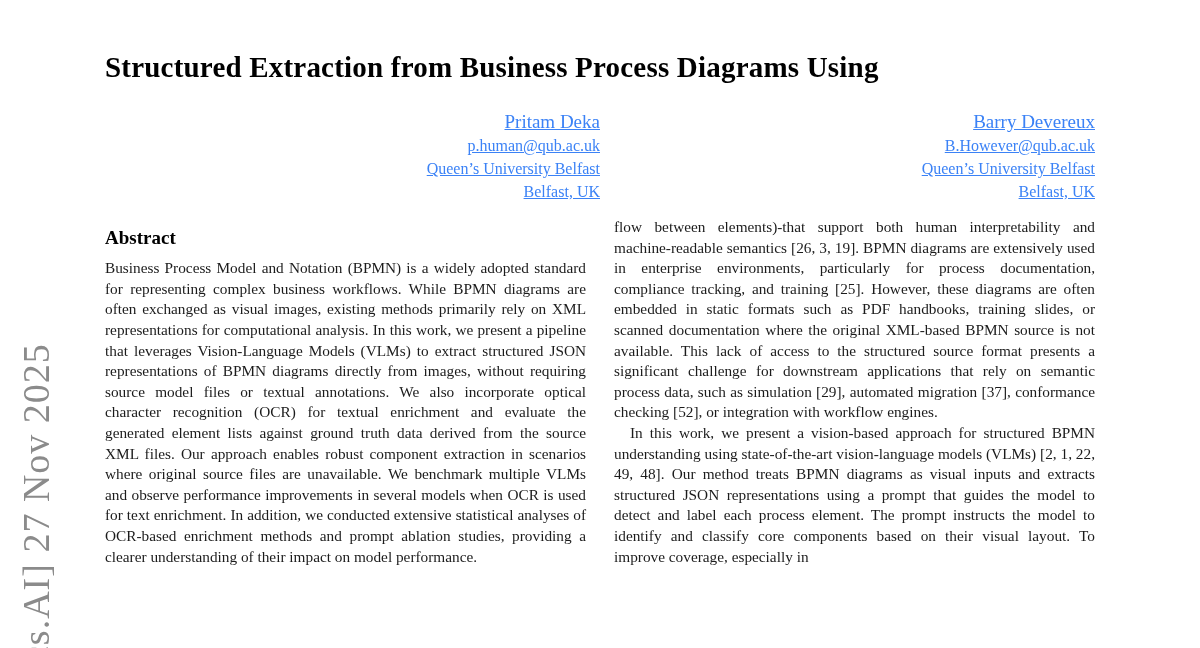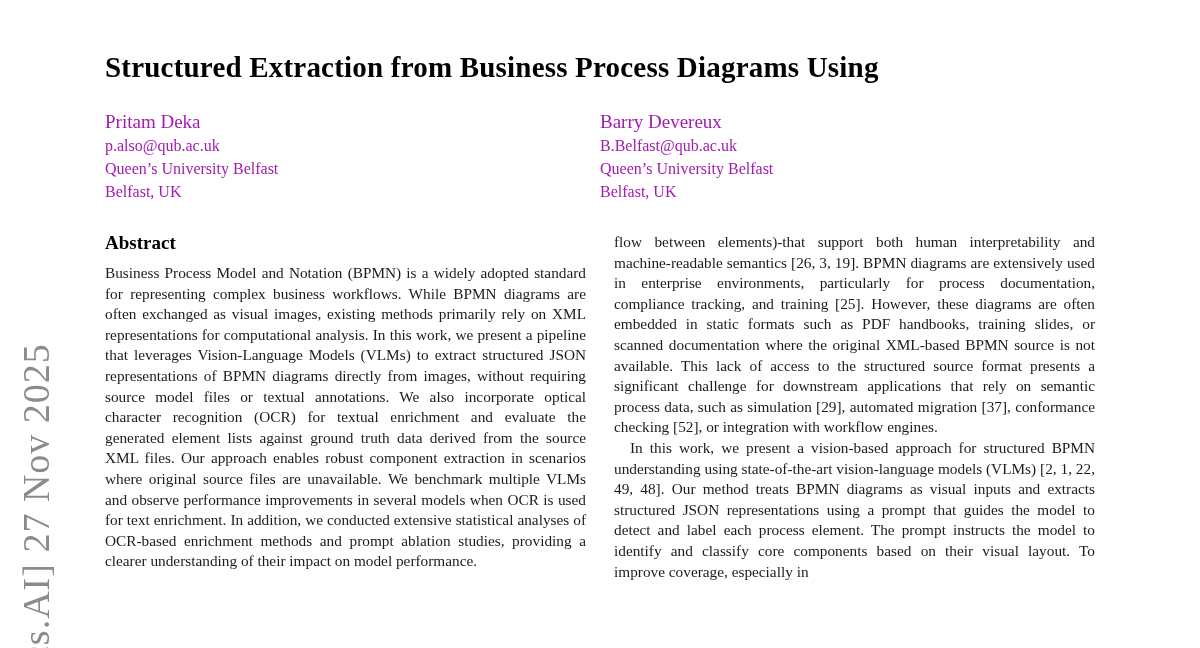--- a/index.html
+++ b/index.html
@@ -41,36 +41,38 @@
     font-weight: bold;
     line-height: 40px;
     letter-spacing: 0.2px;
   }
   .authors-row {
     display: flex;
     margin-top: 22px;
   }
   .author-block {
     flex: 1;
-    text-align: left;
-    color: #a21caf;
+    text-align: right;
+    color: #3b82f6;
+    text-decoration: underline;
   }
   .author-name {
     font-size: 19px;
     line-height: 25px;
   }
   .author-line {
     font-size: 16px;
     line-height: 23px;
   }
   .columns {
     display: flex;
     gap: 28px;
-    margin-top: 29px;
+    margin-top: 14px;
     color: #1b1b1b;
+    align-items: flex-end;
   }
   .col {
     flex: 1;
     min-width: 0;
     text-align: justify;
     font-size: 15.3px;
     line-height: 20.6px;
     hyphens: auto;
     -webkit-hyphens: auto;
   }
@@ -94,27 +96,27 @@
 
   <div class="content">
 
     <div class="title-block">
       <div class="title-line">Structured Extraction from Business Process Diagrams Using</div>
     </div>
 
     <div class="authors-row">
       <div class="author-block">
         <div class="author-name">Pritam Deka</div>
-        <div class="author-line">p.also@qub.ac.uk</div>
+        <div class="author-line">p.human@qub.ac.uk</div>
         <div class="author-line">Queen’s University Belfast</div>
         <div class="author-line">Belfast, UK</div>
       </div>
       <div class="author-block">
         <div class="author-name">Barry Devereux</div>
-        <div class="author-line">B.Belfast@qub.ac.uk</div>
+        <div class="author-line">B.However@qub.ac.uk</div>
         <div class="author-line">Queen’s University Belfast</div>
         <div class="author-line">Belfast, UK</div>
       </div>
     </div>
 
     <div class="columns">
 
       <div class="col">
         <div class="abstract-heading">Abstract</div>
         <p class="para">Business Process Model and Notation (BPMN) is a widely adopted standard for representing complex business workflows. While BPMN diagrams are often exchanged as visual images, existing methods primarily rely on XML representations for computational analysis. In this work, we present a pipeline that leverages Vision-Language Models (VLMs) to extract structured JSON representations of BPMN diagrams directly from images, without requiring source model files or textual annotations. We also incorporate optical character recognition (OCR) for textual enrichment and evaluate the generated element lists against ground truth data derived from the source XML files. Our approach enables robust component extraction in scenarios where original source files are unavailable. We benchmark multiple VLMs and observe performance improvements in several models when OCR is used for text enrichment. In addition, we conducted extensive statistical analyses of OCR-based enrichment methods and prompt ablation studies, providing a clearer understanding of their impact on model performance.</p>

